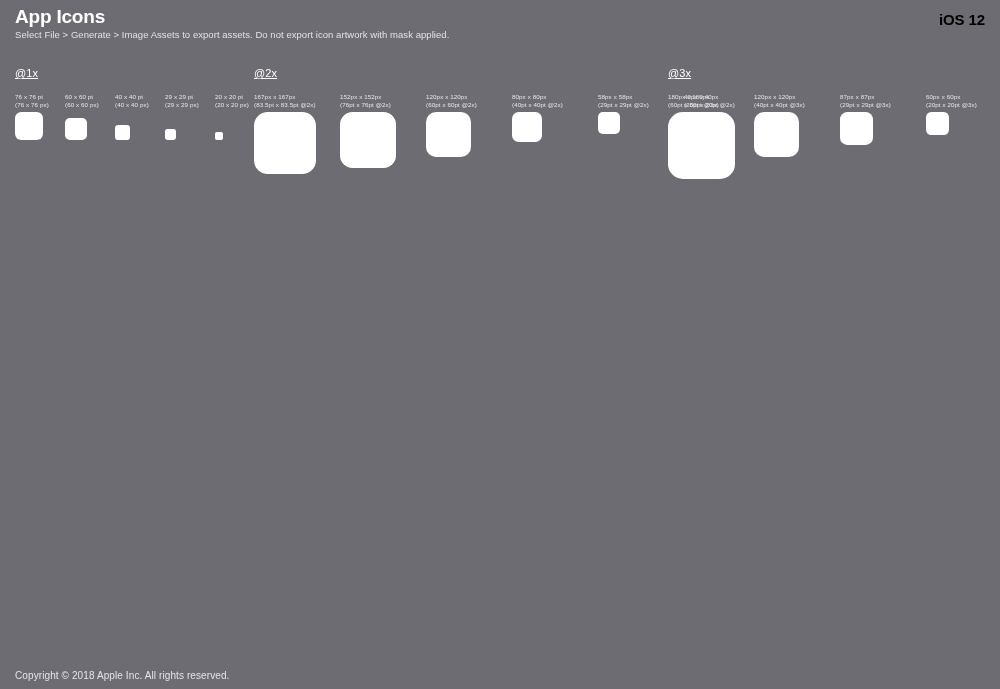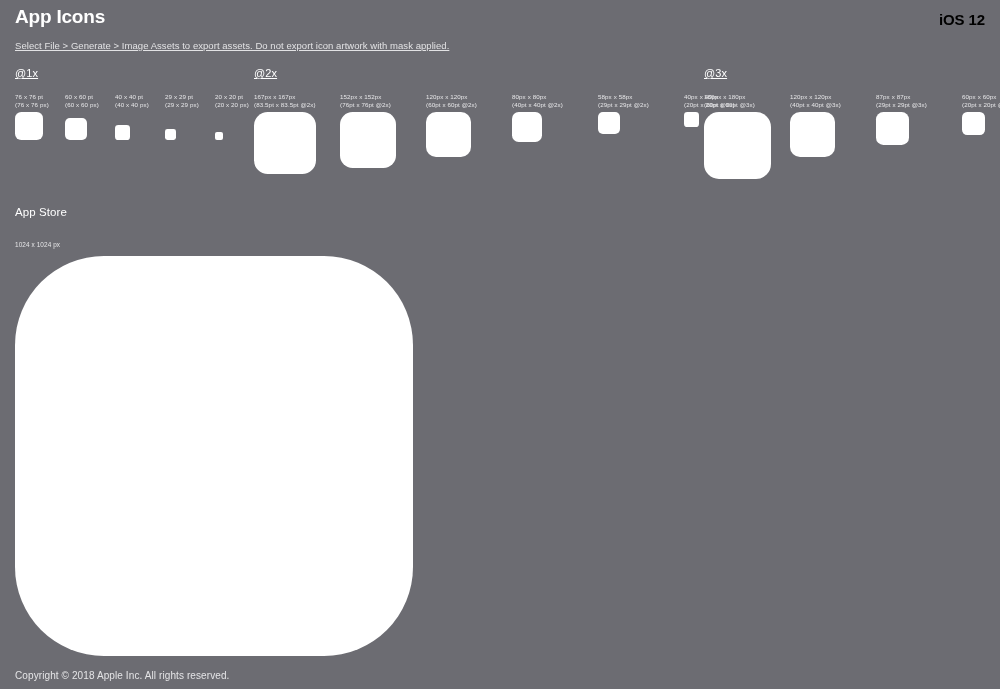--- a/index.html
+++ b/index.html
@@ -17,33 +17,33 @@
   }
 
   
   #header { position:absolute; left:15px; top:6px; width:970px; }
   #page-title {
     font-size:19px; font-weight:bold; letter-spacing:-0.2px;
     line-height:22px; color:#ffffff;
   }
   #subtitle {
     font-size:9.5px; line-height:13px; color:#e2e2e4;
-    margin-top:11px; letter-spacing:0.05px;text-decoration:underline;
+    margin-top:0; letter-spacing:0.05px;
   }
   #platform-badge {
     position:absolute; right:0; top:5px;
     font-size:15px; font-weight:bold; color:#000000;
     letter-spacing:-0.1px;
   }
 
   
   .scale-group { position:absolute; top:66px; }
   #group-1x { left:15px; }
   #group-2x { left:254px; }
-  #group-3x { left:704px; }
+  #group-3x { left:668px; }
 
   .group-title {
     font-size:11px; color:#ffffff; line-height:14px;
     letter-spacing:0.1px; margin-bottom:0;text-decoration:underline;
   }
 
   .icon-row {
     position:absolute; top:27px; left:0;
     display:flex; align-items:flex-start;
   }
@@ -183,21 +183,16 @@
           <div class="icon-spec"><span class="l1">87px x 87px</span><span class="l2">(29pt x 29pt @3x)</span></div>
           <div class="icon-swatch" style="width: 33px; height: 33px; background: rgb(255, 255, 255); border-radius: 7.359px;"></div>
         </div>
         <div class="icon-cell" style="width: 86px;">
           <div class="icon-spec"><span class="l1">60px x 60px</span><span class="l2">(20pt x 20pt @3x)</span></div>
           <div class="icon-swatch" style="width: 23px; height: 23px; background: rgb(255, 255, 255); border-radius: 5.129px;"></div>
         </div>
       </div>
   </div>
 
-  <div id="appstore-section">
-    <div id="appstore-title">App Store</div>
-    <div id="appstore-spec">1024 x 1024 px</div>
-    <div id="appstore-icon"></div>
-  </div>
 
   <div id="footer">Copyright © 2018 Apple Inc. All rights reserved.</div>
 
 </div>
 
 </body></html>

